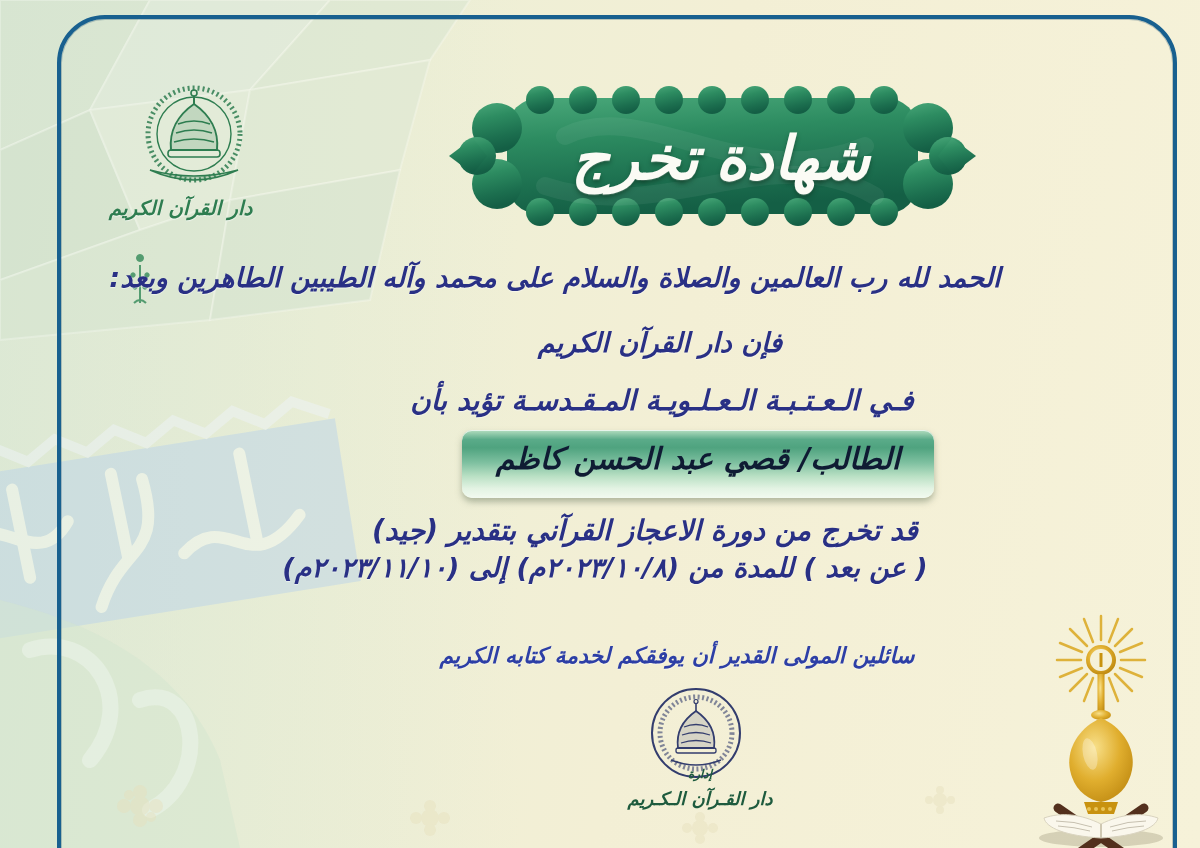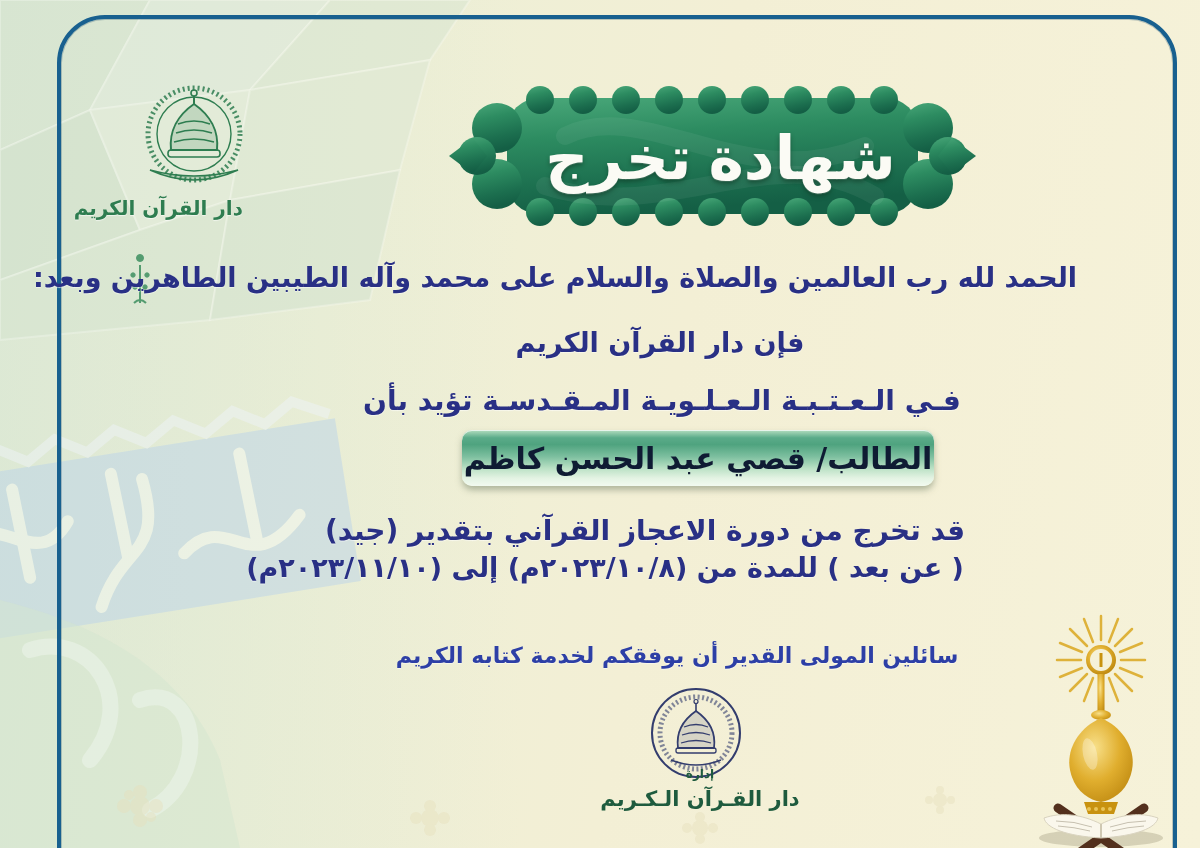--- a/index.html
+++ b/index.html
@@ -1,64 +1,66 @@
 <!DOCTYPE html>
 <html lang="ar"><head>
 <meta charset="utf-8">
 <style>
   html,body{margin:0;padding:0;background:#e9e9e0;}
   .canvas{
     position:relative;width:1200px;height:848px;overflow:hidden;
     font-family:"DejaVu Sans",sans-serif;
     background:linear-gradient(100deg,#e6ecd6 0%,#edefd6 28%,#f3efd5 55%,#f6f2d9 100%);
+    font-style:italic;
   }
   .backdrop{position:absolute;left:0;top:0;width:1200px;height:848px;}
   .frame{
     position:absolute;left:57px;top:15px;width:1112px;height:900px;
     border:4px solid #18608f;border-radius:48px;
     box-shadow:inset 0 0 0 1px rgba(10,60,95,.25);
   }
   .banner{position:absolute;left:445px;top:76px;width:535px;height:160px;}
   .banner-title{
     position:absolute;left:445px;top:76px;width:535px;height:160px;
     line-height:160px;text-align:center;direction:rtl;
     font-size:60px;font-weight:bold;color:#fbfbf5;word-spacing:-4px;
     text-shadow:0 3px 4px rgba(15,55,35,.55),0 1px 0 rgba(255,255,255,.25);
     transform:translate(8px,2px);white-space:nowrap;
   }
   .logo-block{position:absolute;left:55px;top:78px;width:200px;text-align:center;}
   .logo-caption{
-    position:absolute;left:58px;top:196px;width:185px;
+    position:absolute;left:58px;top:196px;width:185px;text-align:center;
     font-size:20px;font-weight:bold;color:#2e7d50;direction:rtl;white-space:nowrap;
     text-shadow:0 1px 1px rgba(255,255,255,.6);
+    padding-left:30px;
   }
   .content-line{
     position:absolute;left:60px;width:1120px;text-align:center;direction:rtl;
     font-weight:bold;color:#293085;white-space:nowrap;
     text-shadow:0 1px 1px rgba(255,255,255,.5);
   }
   .l-hamd{top:262px;font-size:27px;transform:translateX(-65px);}
   .l-org{top:327px;font-size:27px;transform:translateX(40px);}
   .l-auth{top:384px;font-size:28px;transform:translateX(42px);}
   .l-grad{top:514px;font-size:28px;transform:translateX(25px);}
   .l-period{top:552px;font-size:27px;transform:translateX(-15px);}
   .l-prayer{top:643px;font-size:22px;font-weight:bold;color:#2d3fa6;transform:translateX(57px);}
   .name-box{
-    position:absolute;left:462px;top:430px;width:472px;height:56px;border-radius:10px;
+    position:absolute;left:462px;top:430px;width:472px;height:68px;border-radius:10px;
     background:linear-gradient(180deg,#b5dec0 0%,#5aab89 14%,#4fa37f 26%,#7ec0a0 48%,#b9e0c4 68%,#e3f3e3 86%,#f2faf0 100%);
     box-shadow:0 4px 6px rgba(110,125,100,.5), inset 0 1px 0 rgba(255,255,255,.7);
   }
   .name-text{
     width:100%;height:100%;line-height:58px;text-align:center;direction:rtl;
     font-size:30px;font-weight:bold;color:#0f1b33;white-space:nowrap;
   }
   .seal{position:absolute;left:649px;top:686px;}
   .admin-block{position:absolute;left:540px;top:762px;width:320px;text-align:center;direction:rtl;}
   .admin-label{font-size:12px;font-weight:bold;color:#1e5b3e;line-height:24px;}
-  .admin-org{font-size:21px;font-weight:bold;color:#1e5b3e;line-height:26px;white-space:nowrap;}
+  .admin-org{font-size:18px;font-weight:bold;color:#1e5b3e;line-height:26px;white-space:nowrap;}
   .quran{position:absolute;left:1008px;top:612px;}
 </style>
 </head>
 <body>
 
 <div class="canvas">
 
   <svg class="backdrop" viewBox="0 0 1200 848" xmlns="http://www.w3.org/2000/svg">
     <defs>
       <linearGradient id="leftTint" x1="0" y1="0" x2="1" y2="0">

